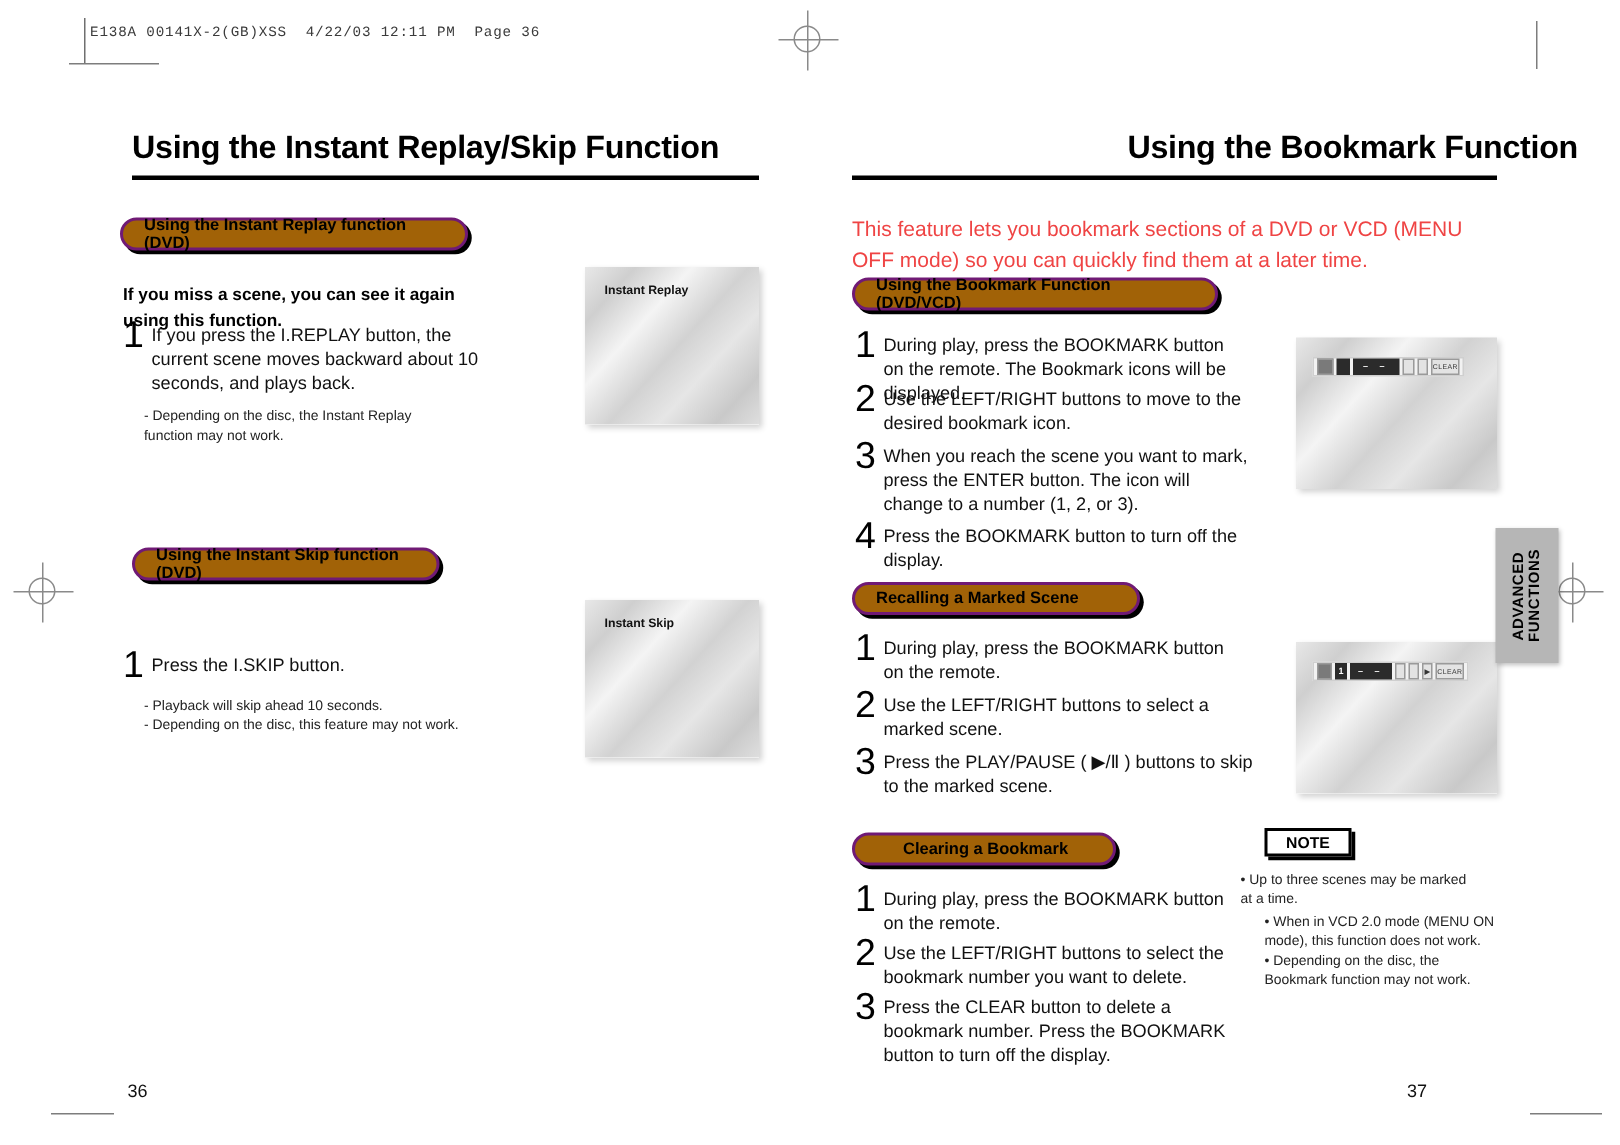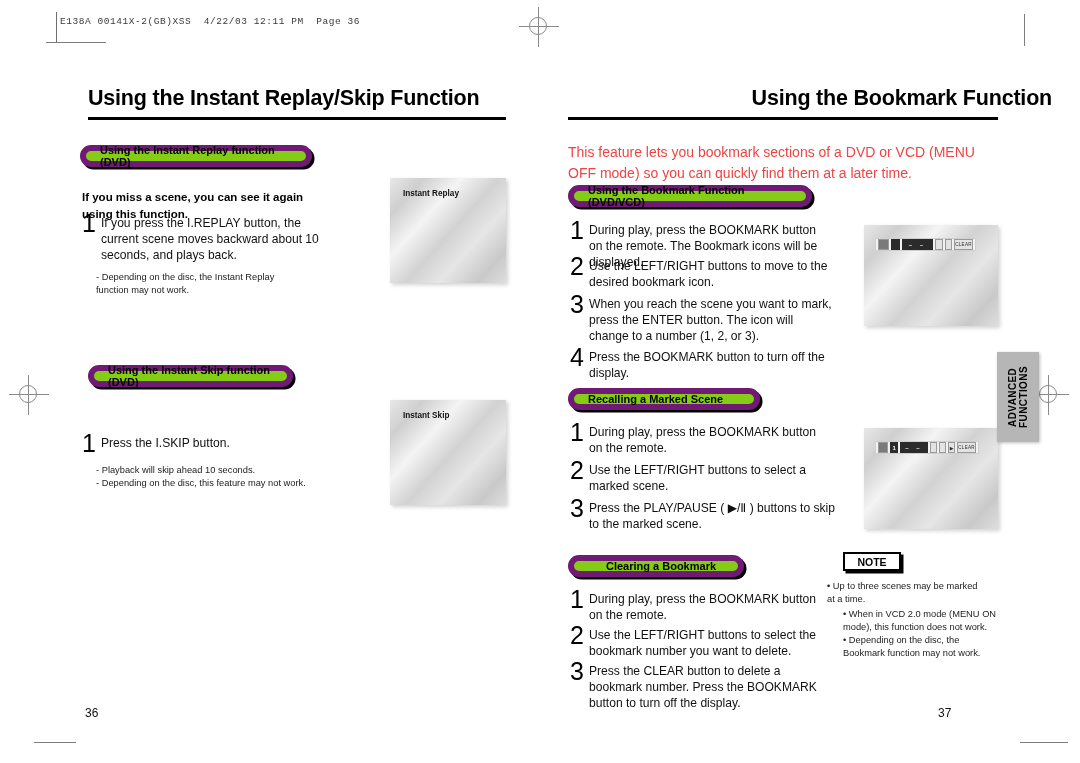--- a/index.html
+++ b/index.html
@@ -22,22 +22,22 @@
   
   .page{position:absolute;top:0;height:763px;}
   .page-left{left:0;width:540px;padding-left:28px;}
   .page-right{left:540px;width:540px;}
 
   .title{position:absolute;font-weight:bold;font-size:21.5px;letter-spacing:-.2px;
          color:#000;white-space:nowrap;}
   .title-rule{position:absolute;height:3px;background:#000;}
 
   
-  .pill{position:absolute;border:6px solid #701a75;border-radius:11px;
-        background:#84cc16;box-sizing:border-box;
+  .pill{position:absolute;border:2px solid #701a75;border-radius:11px;
+        background:#a16207;box-sizing:border-box;
         font-weight:bold;font-size:11px;color:#000;
         display:flex;align-items:center;padding:0 14px;
         box-shadow:2.5px 2.5px 0 #000;}
 
   .lead{position:absolute;font-weight:bold;font-size:11.5px;line-height:1.45;color:#000;margin-top:11px;}
   .intro{position:absolute;font-size:14px;line-height:1.48;color:#ef4444;}
 
   
   .step{position:absolute;display:flex;align-items:flex-start;}
   .step .num{font-size:25px;font-weight:normal;line-height:.92;width:19px;
@@ -73,21 +73,21 @@
            display:flex;align-items:center;justify-content:center;
            box-shadow:2.5px 2.5px 0 #000;box-sizing:border-box;}
 
   
   .sidetab{position:absolute;background:#b6b6b6;display:flex;align-items:center;
            justify-content:center;box-shadow:1px 1px 3px rgba(0,0,0,.25);}
   .sidetab span{writing-mode:vertical-rl;transform:rotate(180deg);
                 font-weight:bold;font-size:10px;letter-spacing:.4px;color:#000;
                 text-align:center;line-height:1.12;}
 
-  .pagenum{position:absolute;font-size:12px;color:#111;}
+  .pagenum{position:absolute;font-size:12px;color:#111;margin-top:14px;}
 </style>
 </head>
 <body>
 
 <div class="crop" style="left:46px;top:42px;width:60px;height:1px;"></div>
 <div class="crop" style="left:34px;top:742px;width:42px;height:1px;"></div>
 <div class="crop" style="left:1020px;top:742px;width:48px;height:1px;"></div>
 <div class="crop" style="left:1024px;top:14px;width:1px;height:32px;"></div>
 <div class="filebar-rule"></div>
 

